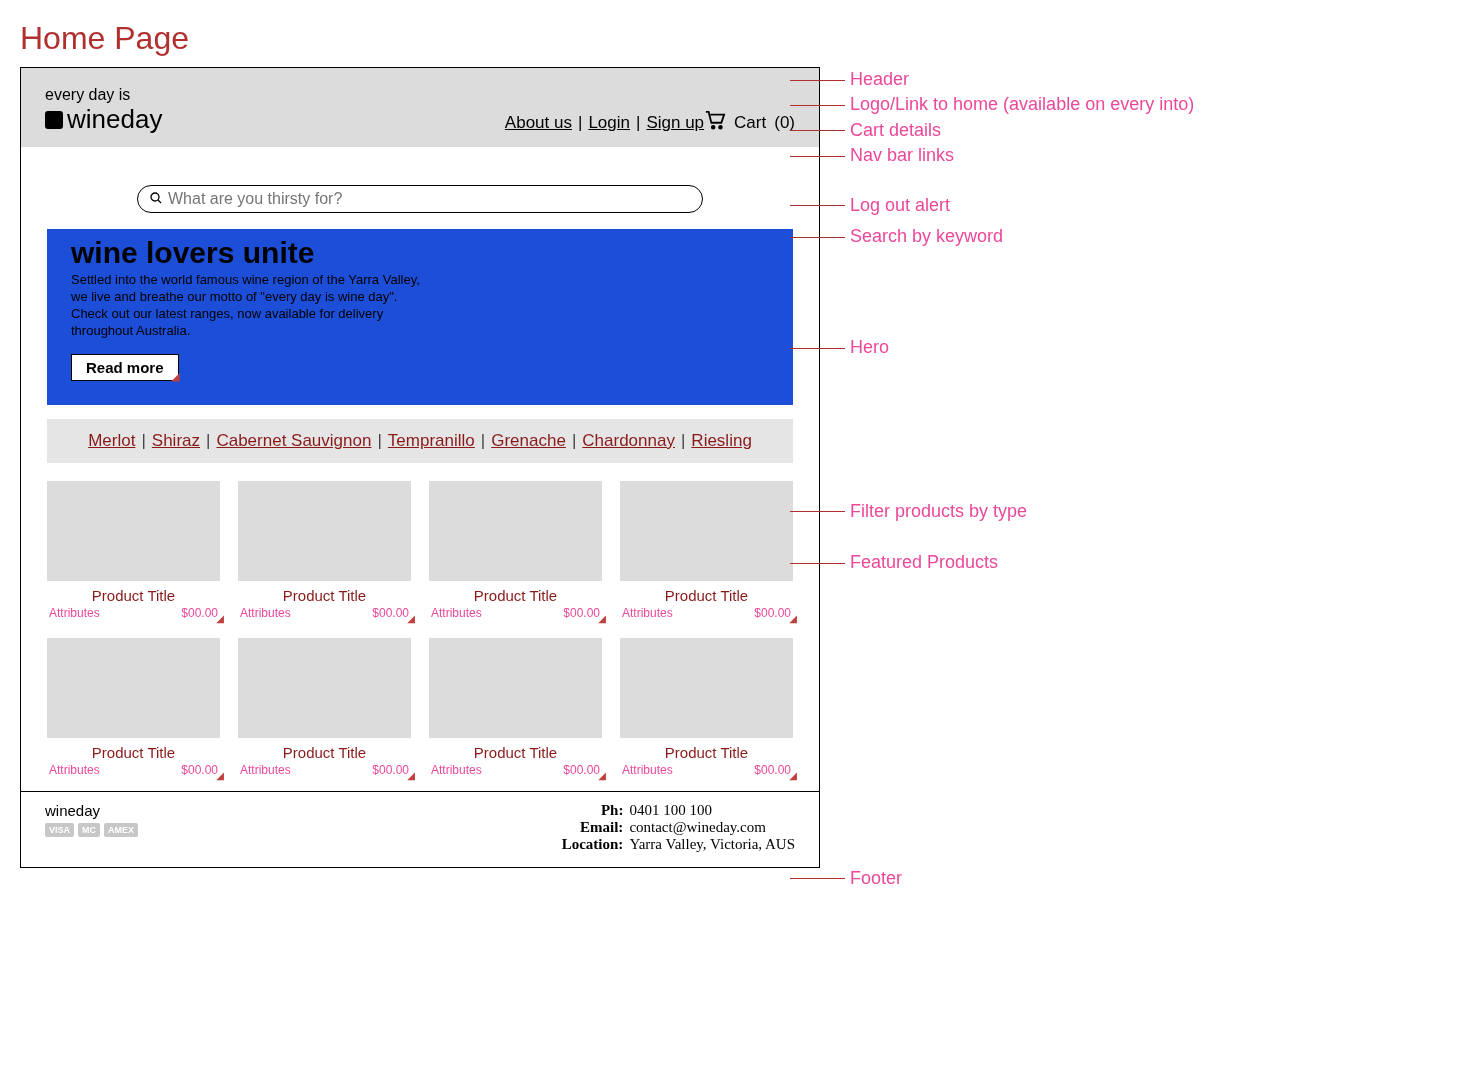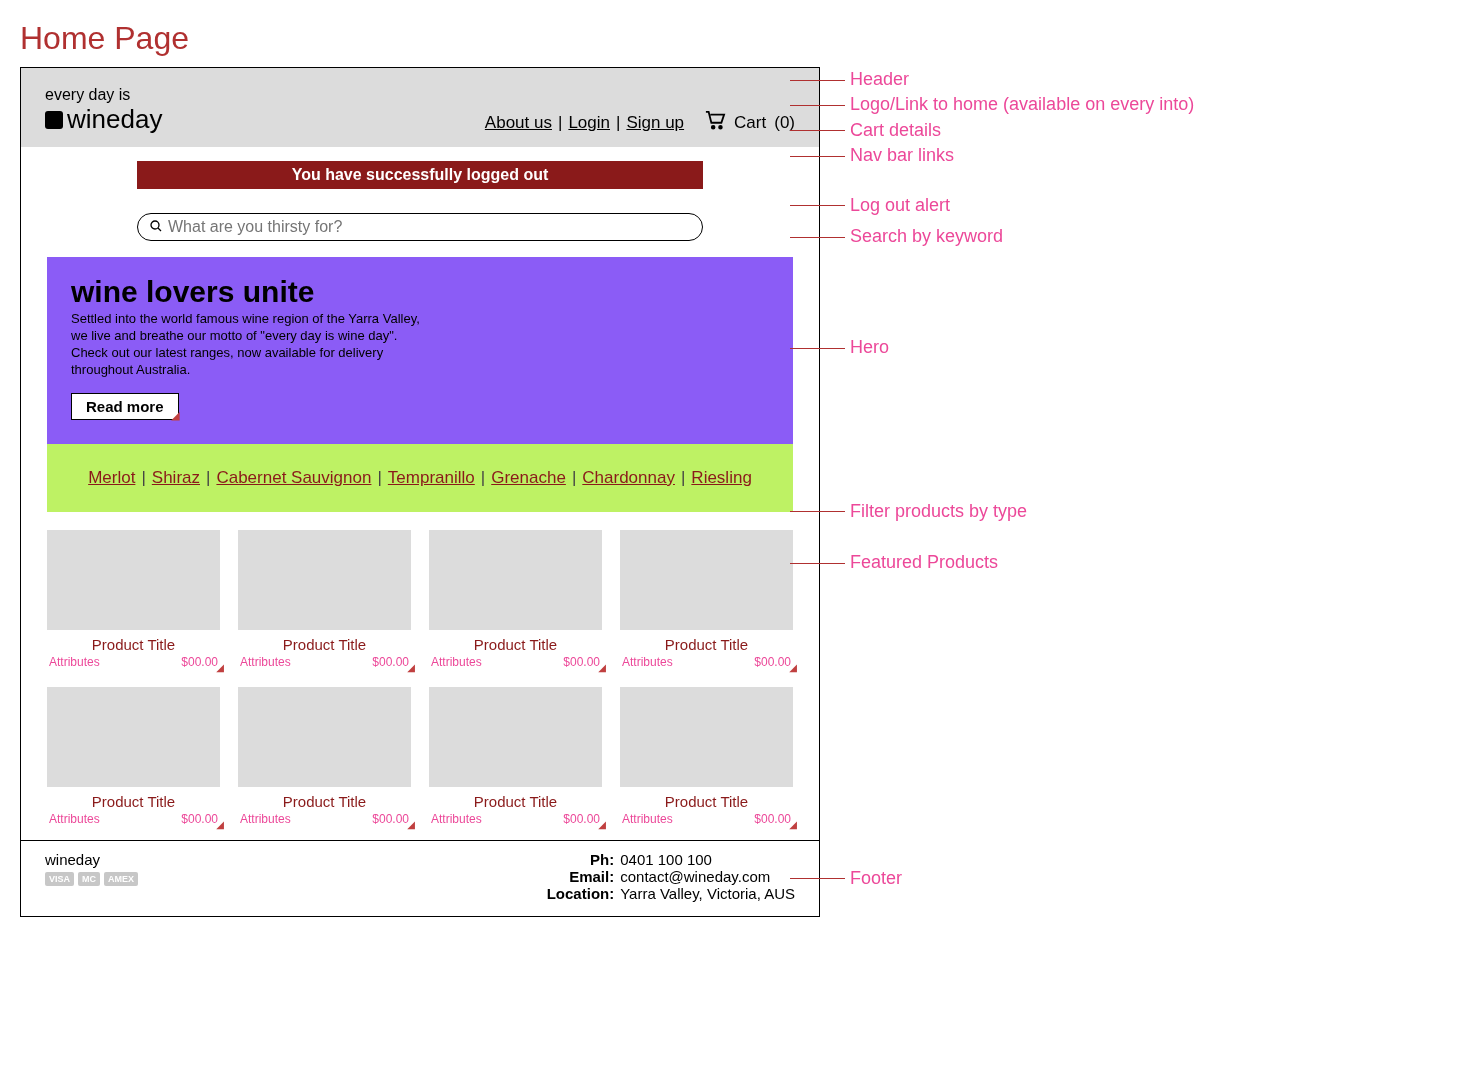--- a/index.html
+++ b/index.html
@@ -65,21 +65,20 @@
   background: #000;
   border-radius: 3px;
 }
 .brand-name {
   font-size: 26px;
   font-weight: 500;
 }
 .nav-area {
   display: flex;
   align-items: center;
-  gap: 20px;
   font-size: 17px;
 }
 .nav-links { display: flex; align-items: center; }
 .nav-link {
   text-decoration: underline;
   color: #000;
   cursor: pointer;
 }
 .nav-sep {
   margin: 0 6px;
@@ -116,22 +115,23 @@
 }
 .search-icon { font-size: 12px; }
 .search-input {
   border: none;
   outline: none;
   font-size: 16px;
   flex: 1;
   background: transparent;
 }
 .hero {
-  background: #8b5cf6;
-  padding: 18px 24px 24px;
+  background: #1d4ed8;
+  padding: 7px 24px 24px;
+  margin-bottom: 14px;
 }
 .hero-title {
   font-size: 30px;
   font-weight: 700;
   margin-bottom: 2px;
 }
 .hero-body {
   font-size: 13px;
   max-width: 360px;
   margin-bottom: 14px;
@@ -147,22 +147,22 @@
   position: relative;
 }
 .arrow-corner {
   position: absolute;
   right: -2px;
   bottom: -2px;
   font-size: 10px;
   color: #c04040;
 }
 .filter-bar {
-  background: #bef264;
-  padding: 24px 10px;
+  background: #e5e5e5;
+  padding: 12px 10px;
   text-align: center;
   font-size: 17px;
   margin-bottom: 18px;
 }
 .filter-link {
   color: #8a1a1a;
   text-decoration: underline;
   cursor: pointer;
 }
 .filter-sep { margin: 0 6px; color: #444; }
@@ -202,21 +202,21 @@
 .footer-brand { font-weight: 400; margin-bottom: 4px; }
 .pay-icons { display: flex; gap: 4px; }
 .pay-chip {
   background: #c7c7c7;
   color: #fff;
   font-size: 9px;
   font-weight: 700;
   padding: 2px 4px;
   border-radius: 2px;
 }
-.footer-contact { font-size: 15px; }
+.footer-contact { font-size: 15px; font-family: Liberation Serif, serif; }
 .footer-contact .row { display: flex; gap: 6px; }
 .footer-contact .label { font-weight: 700; text-align: right; min-width: 70px; }
 </style>
 </head>
 <body>
 
 <div class="page-wrapper">
   <div class="mockup-col">
     <h1 class="page-title">Home Page</h1>
 
@@ -246,21 +246,20 @@
                 <circle cx="18" cy="19" r="1.5" fill="#000"></circle>
               </svg>
             </span>
             <span>Cart</span>
             <span>(0)</span>
           </div>
         </div>
       </div>
 
       <div class="main-body">
-        <div class="alert-bar">You have successfully logged out</div>
 
         <div class="search-wrap">
           <div class="search-pill">
             <span class="search-icon">
               <svg width="12" height="12" viewBox="0 0 12 12">
                   <circle cx="5" cy="5" r="4" fill="none" stroke="#000" stroke-width="1.3"></circle>
                   <line x1="8" y1="8" x2="11" y2="11" stroke="#000" stroke-width="1.3"></line>
                 </svg>
             </span>
             <input class="search-input" placeholder="What are you thirsty for?" style="">

